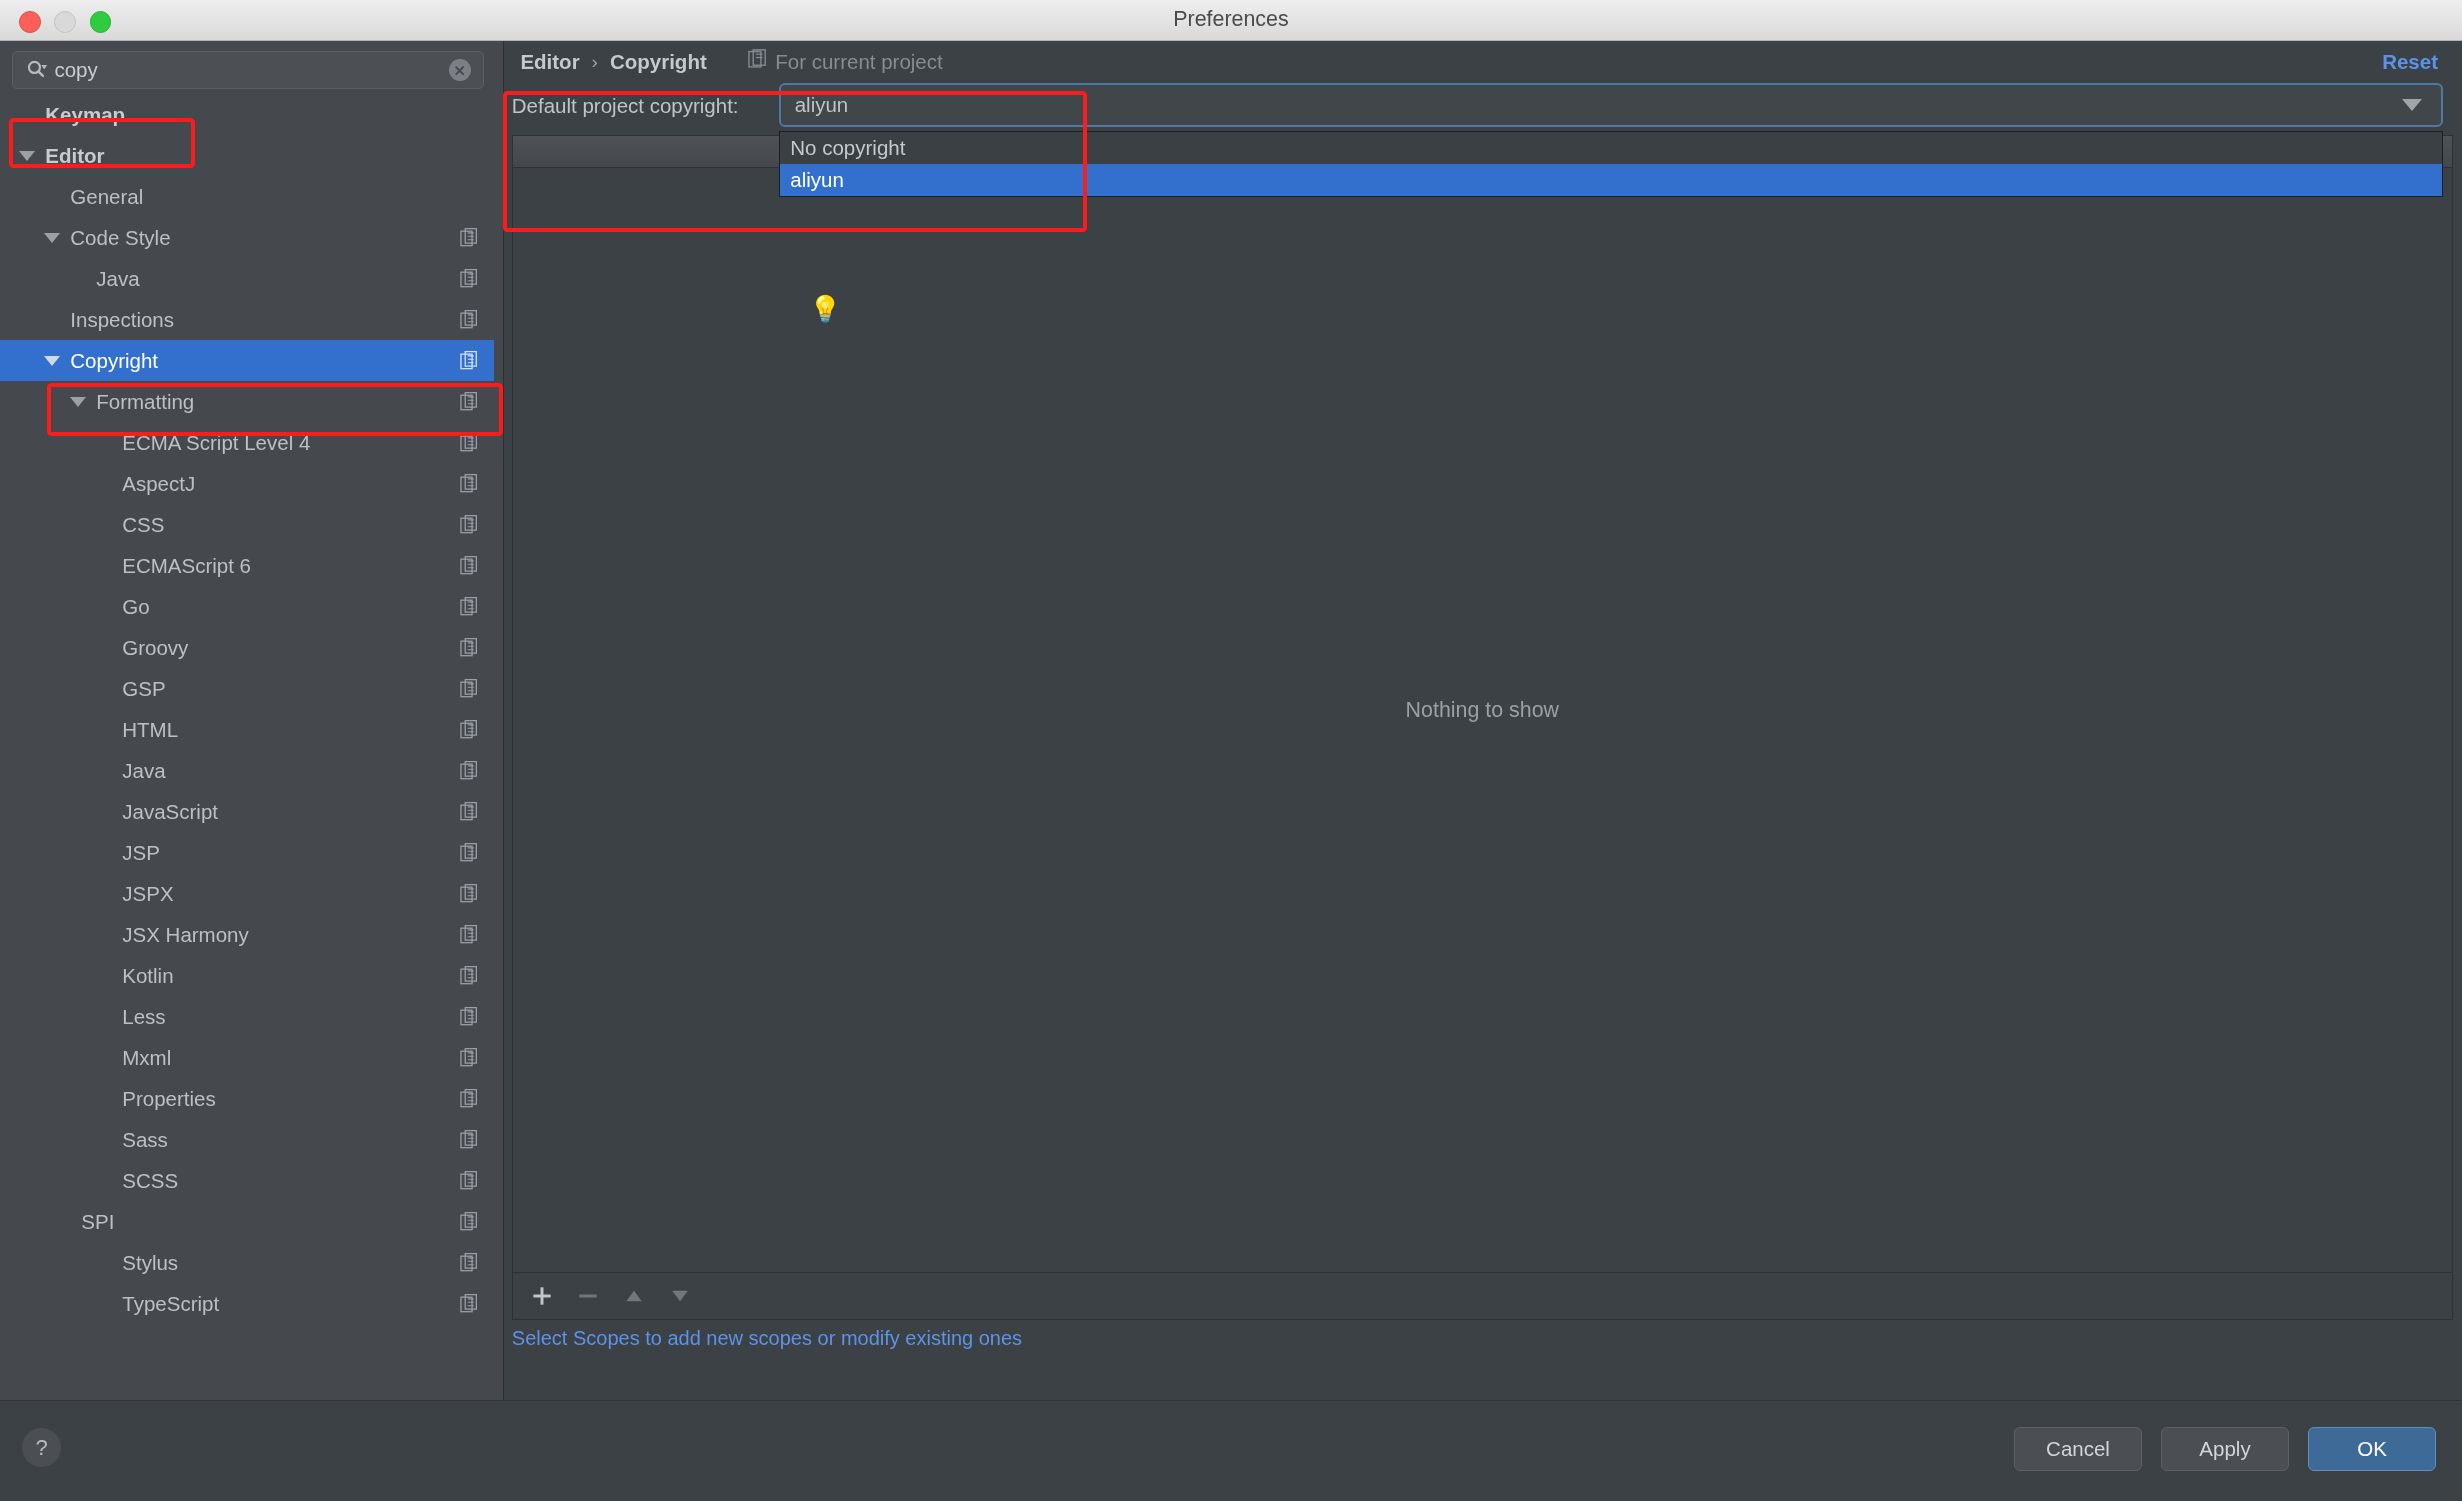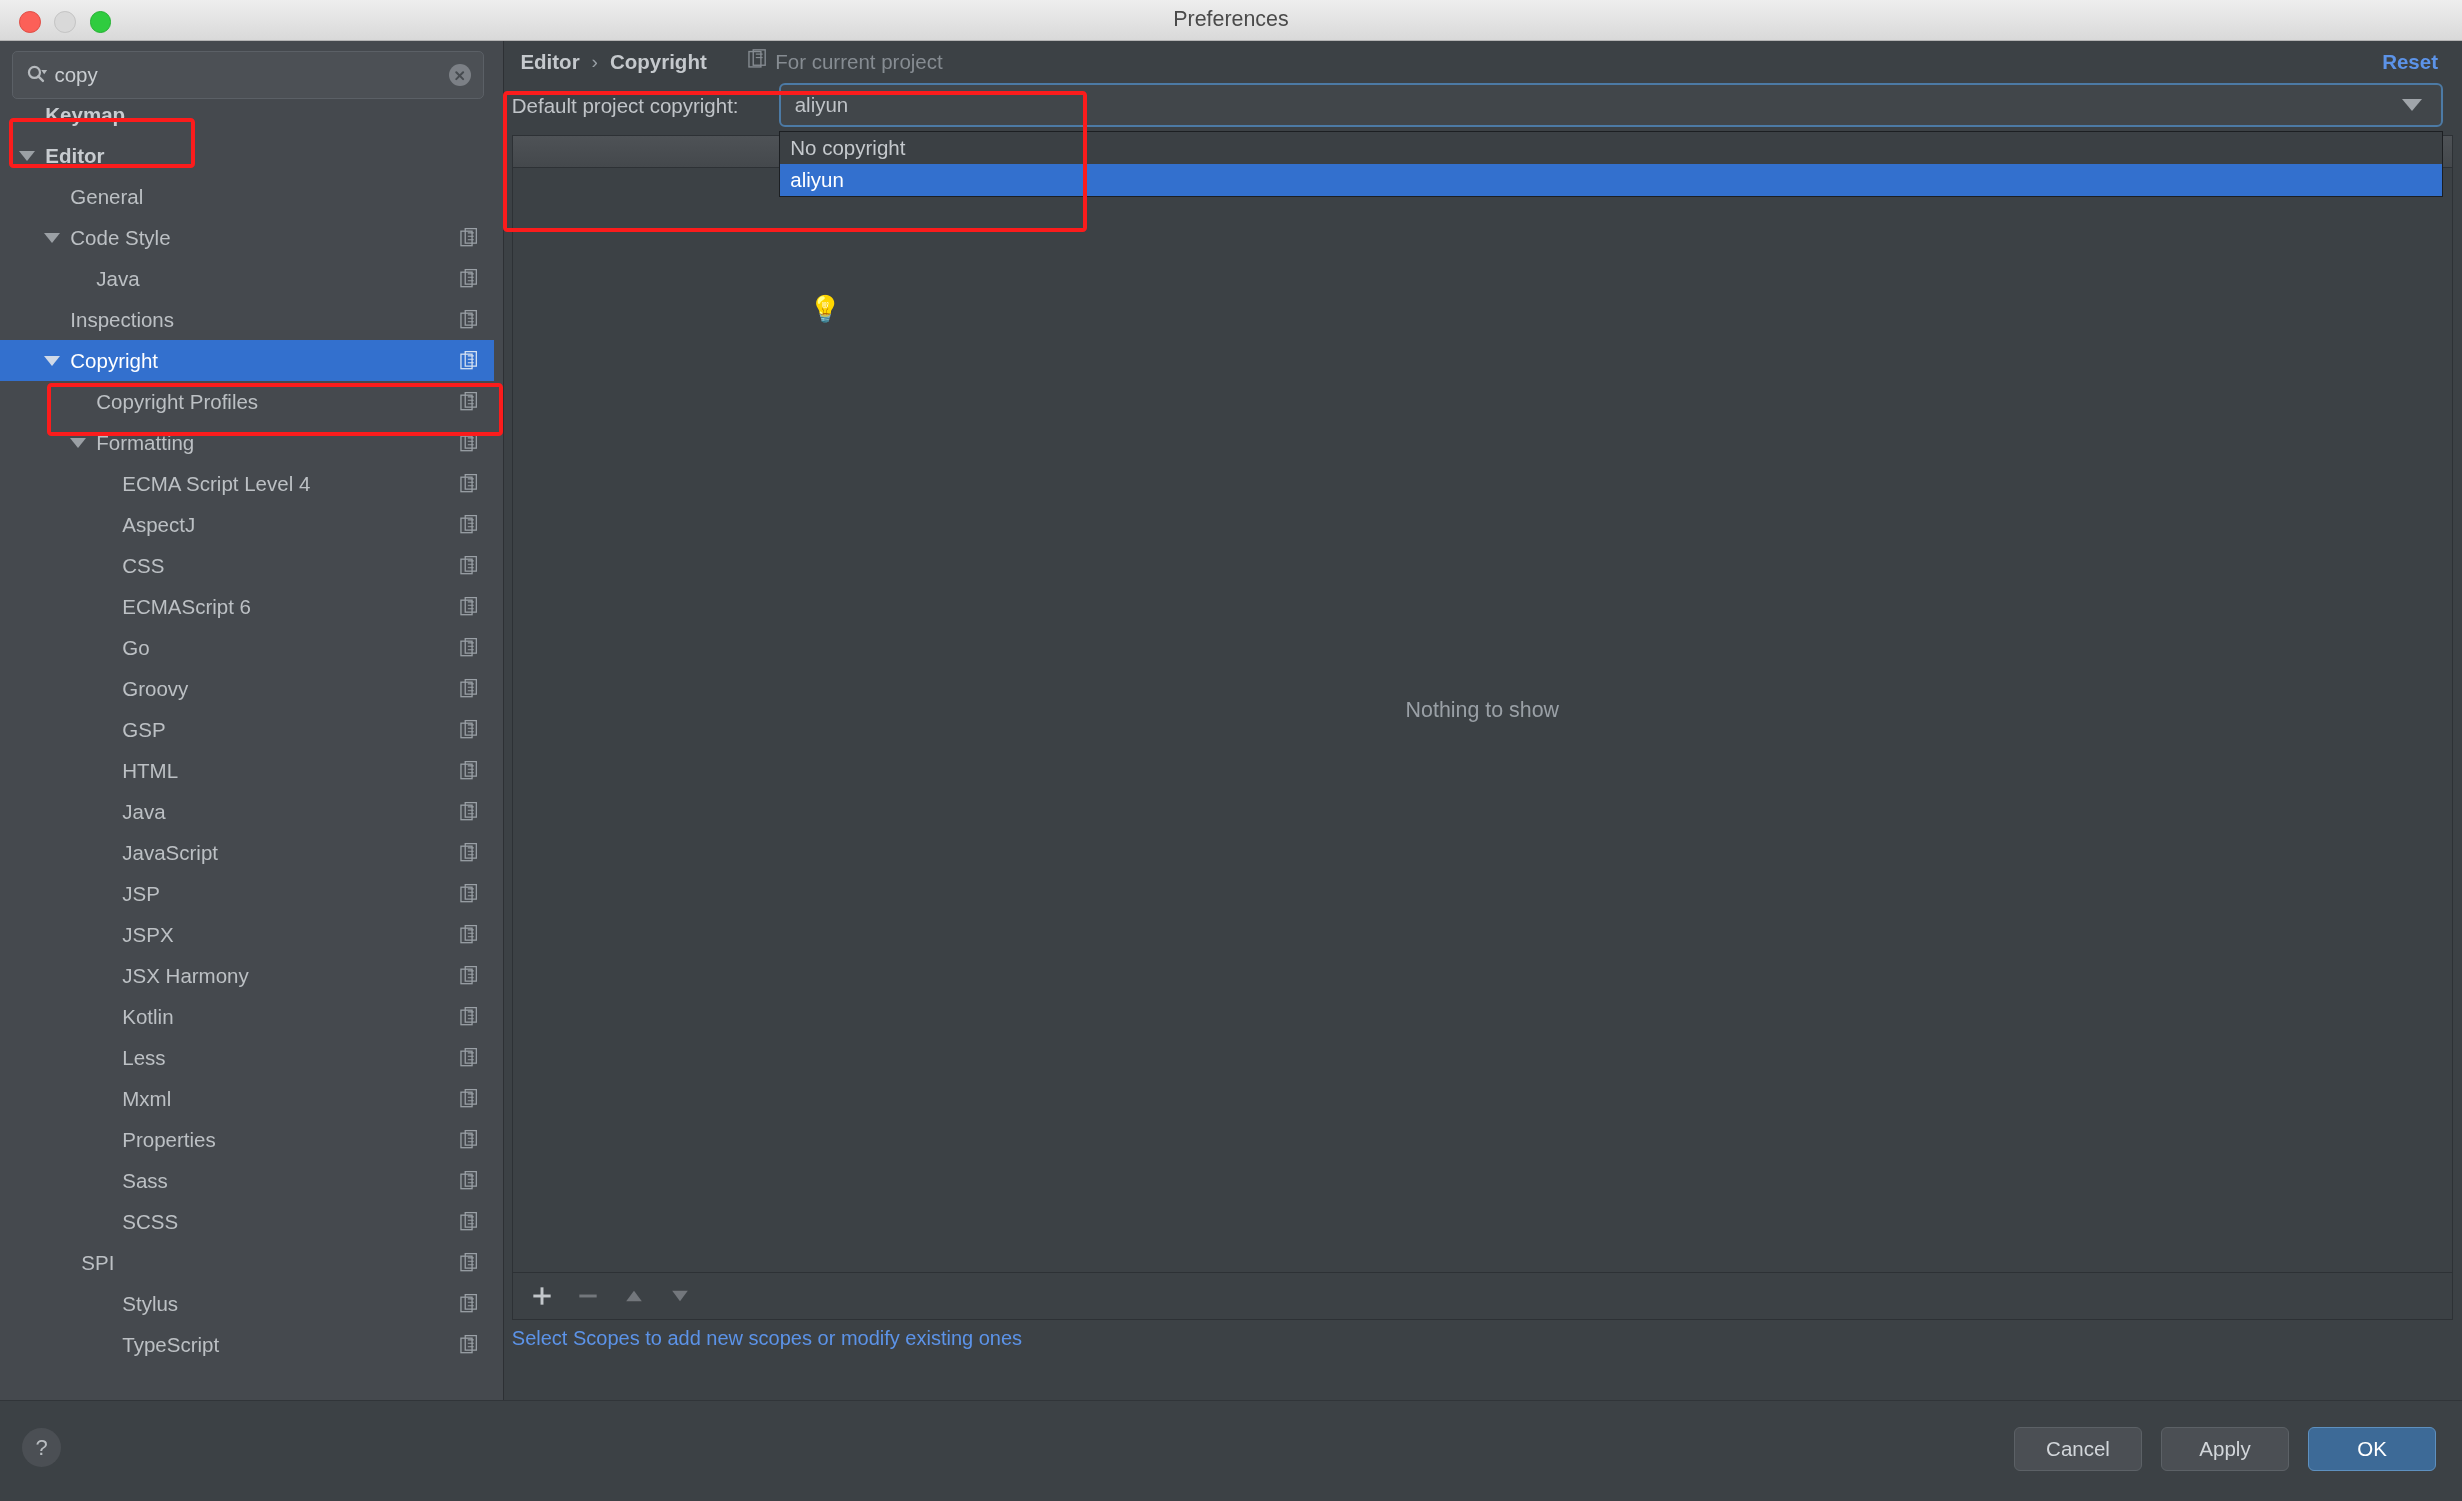--- a/index.html
+++ b/index.html
@@ -41,21 +41,21 @@
   .sidebar {
     position: absolute; left: 0; top: 41px;
     width: 504px; height: 1359px;
     background: #45494e;
     box-sizing: border-box;
     border-right: 0.9px solid #2d3034;
     overflow: hidden;
   }
   .search-wrap {
     position: absolute; left: 12px; top: 10.3px;
-    width: 472px; height: 48px;
+    width: 472px; height: 38px;
     background: #4c5055;
     border: 0.9px solid #5b6066;
     border-radius: 5.1px;
     box-sizing: border-box;
     display: flex; align-items: center;
   }
   .search-icon {
     margin-left: 12px; width: 24px; height: 24px;
     display: flex; align-items: center; justify-content: center;
   }
@@ -332,31 +332,20 @@
         </div>
         <div class="tree-row selected" style="padding-left: 44px;">
           <span class="twisty"></span>
           <span class="tree-label">Copyright</span>
           <span class="copy-badge"><svg width="19" height="20.5" viewBox="0 0 22 24">
               <rect x="1" y="4" width="13" height="17" fill="none" stroke="#d6e2f2" stroke-width="1.5"></rect>
               <rect x="6" y="1" width="13" height="17" fill="none" stroke="#d6e2f2" stroke-width="1.5"></rect>
               <line x1="9" y1="6" x2="16" y2="6" stroke="#d6e2f2" stroke-width="1.3"></line>
               <line x1="9" y1="10" x2="16" y2="10" stroke="#d6e2f2" stroke-width="1.3"></line>
               <line x1="9" y1="14" x2="16" y2="14" stroke="#d6e2f2" stroke-width="1.3"></line>
-            </svg></span>
-        </div>
-        <div class="tree-row" style="padding-left: 70px;">
-          <span class="twisty hidden"></span>
-          <span class="tree-label">Copyright Profiles</span>
-          <span class="copy-badge"><svg width="19" height="20.5" viewBox="0 0 22 24">
-              <rect x="1" y="4" width="13" height="17" fill="none" stroke="#9aa0a6" stroke-width="1.5"></rect>
-              <rect x="6" y="1" width="13" height="17" fill="none" stroke="#9aa0a6" stroke-width="1.5"></rect>
-              <line x1="9" y1="6" x2="16" y2="6" stroke="#9aa0a6" stroke-width="1.3"></line>
-              <line x1="9" y1="10" x2="16" y2="10" stroke="#9aa0a6" stroke-width="1.3"></line>
-              <line x1="9" y1="14" x2="16" y2="14" stroke="#9aa0a6" stroke-width="1.3"></line>
             </svg></span>
         </div>
         <div class="tree-row" style="padding-left: 70px;">
           <span class="twisty"></span>
           <span class="tree-label">Formatting</span>
           <span class="copy-badge"><svg width="19" height="20.5" viewBox="0 0 22 24">
               <rect x="1" y="4" width="13" height="17" fill="none" stroke="#9aa0a6" stroke-width="1.5"></rect>
               <rect x="6" y="1" width="13" height="17" fill="none" stroke="#9aa0a6" stroke-width="1.5"></rect>
               <line x1="9" y1="6" x2="16" y2="6" stroke="#9aa0a6" stroke-width="1.3"></line>
               <line x1="9" y1="10" x2="16" y2="10" stroke="#9aa0a6" stroke-width="1.3"></line>

